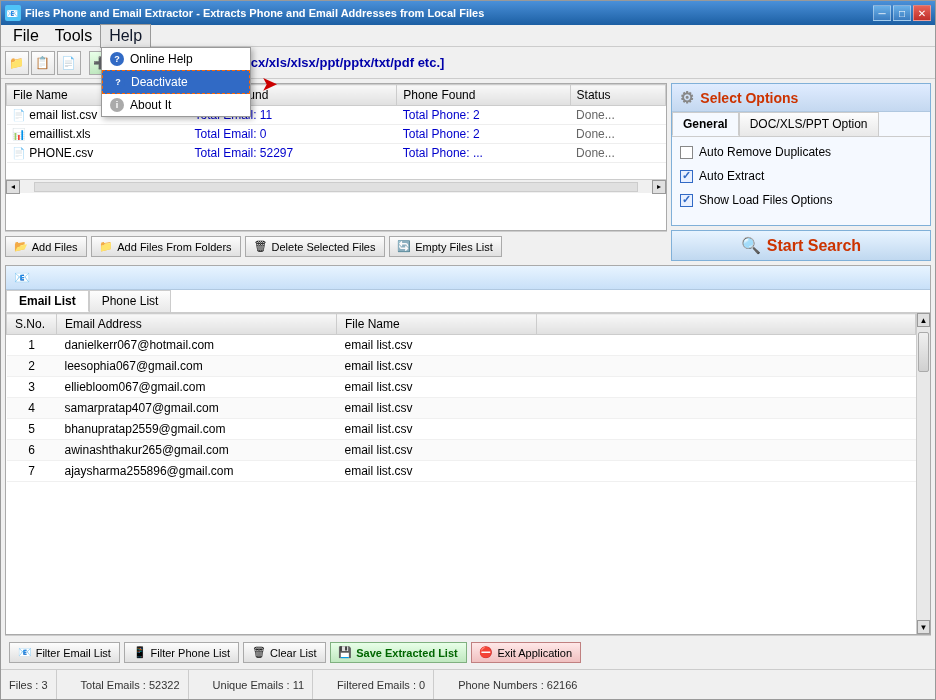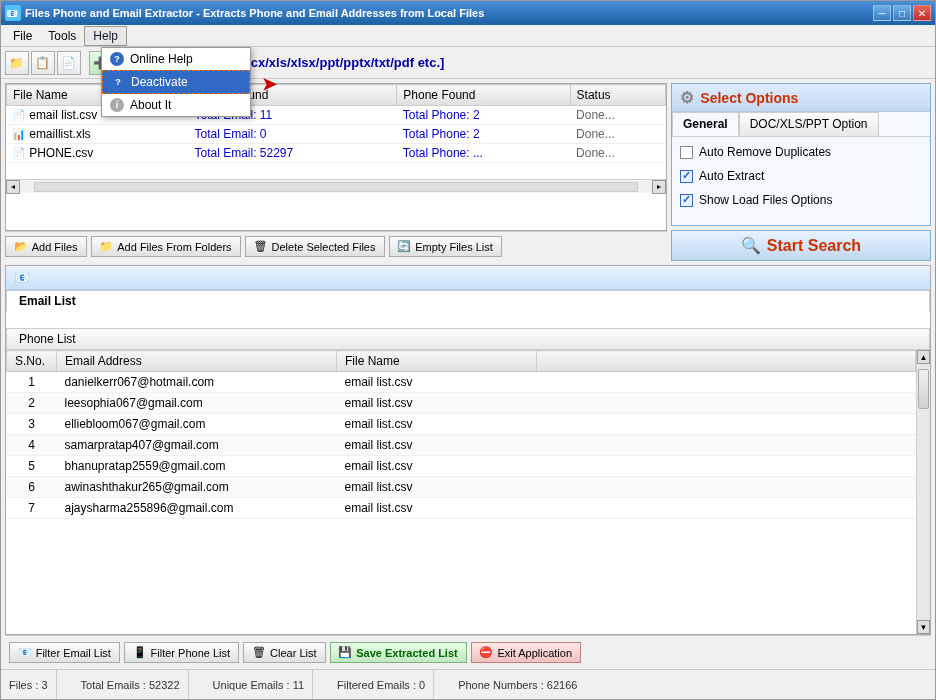--- a/index.html
+++ b/index.html
@@ -74,21 +74,21 @@
       height: 22px;
       display: flex;
       align-items: center;
       border-bottom: 1px solid #ccc;
       padding: 0 4px;
       position: relative;
     }
     .menu-item {
       padding: 2px 8px;
       cursor: pointer;
-      font-size: 12px;
+      font-size: 16px;
     }
     .menu-item:hover, .menu-item.active {
       background: #316ac5;
       color: white;
     }
     .menu-item.active { background: #e8e8e8; color: #0f172a; border: 1px solid #999; }
 
     
     .dropdown-menu {
       position: absolute;
@@ -345,23 +345,22 @@
       color: #cc0000;
       font-size: 13px;
       font-weight: bold;
       display: flex;
       align-items: center;
       gap: 6px;
       border-bottom: 1px solid #b0c8e0;
     }
     .extracted-tabs {
       display: flex;
-      gap: 16px;
+      gap: 0;
       border-bottom: 1px solid #ccc;
-      flex-direction: column;
     }
     .ext-tab {
       padding: 3px 12px;
       cursor: pointer;
       font-size: 12px;
       border: 1px solid #ccc;
       border-bottom: none;
       background: linear-gradient(to bottom, #fdfdfd, #e8e8e8);
     }
     .ext-tab.active {

